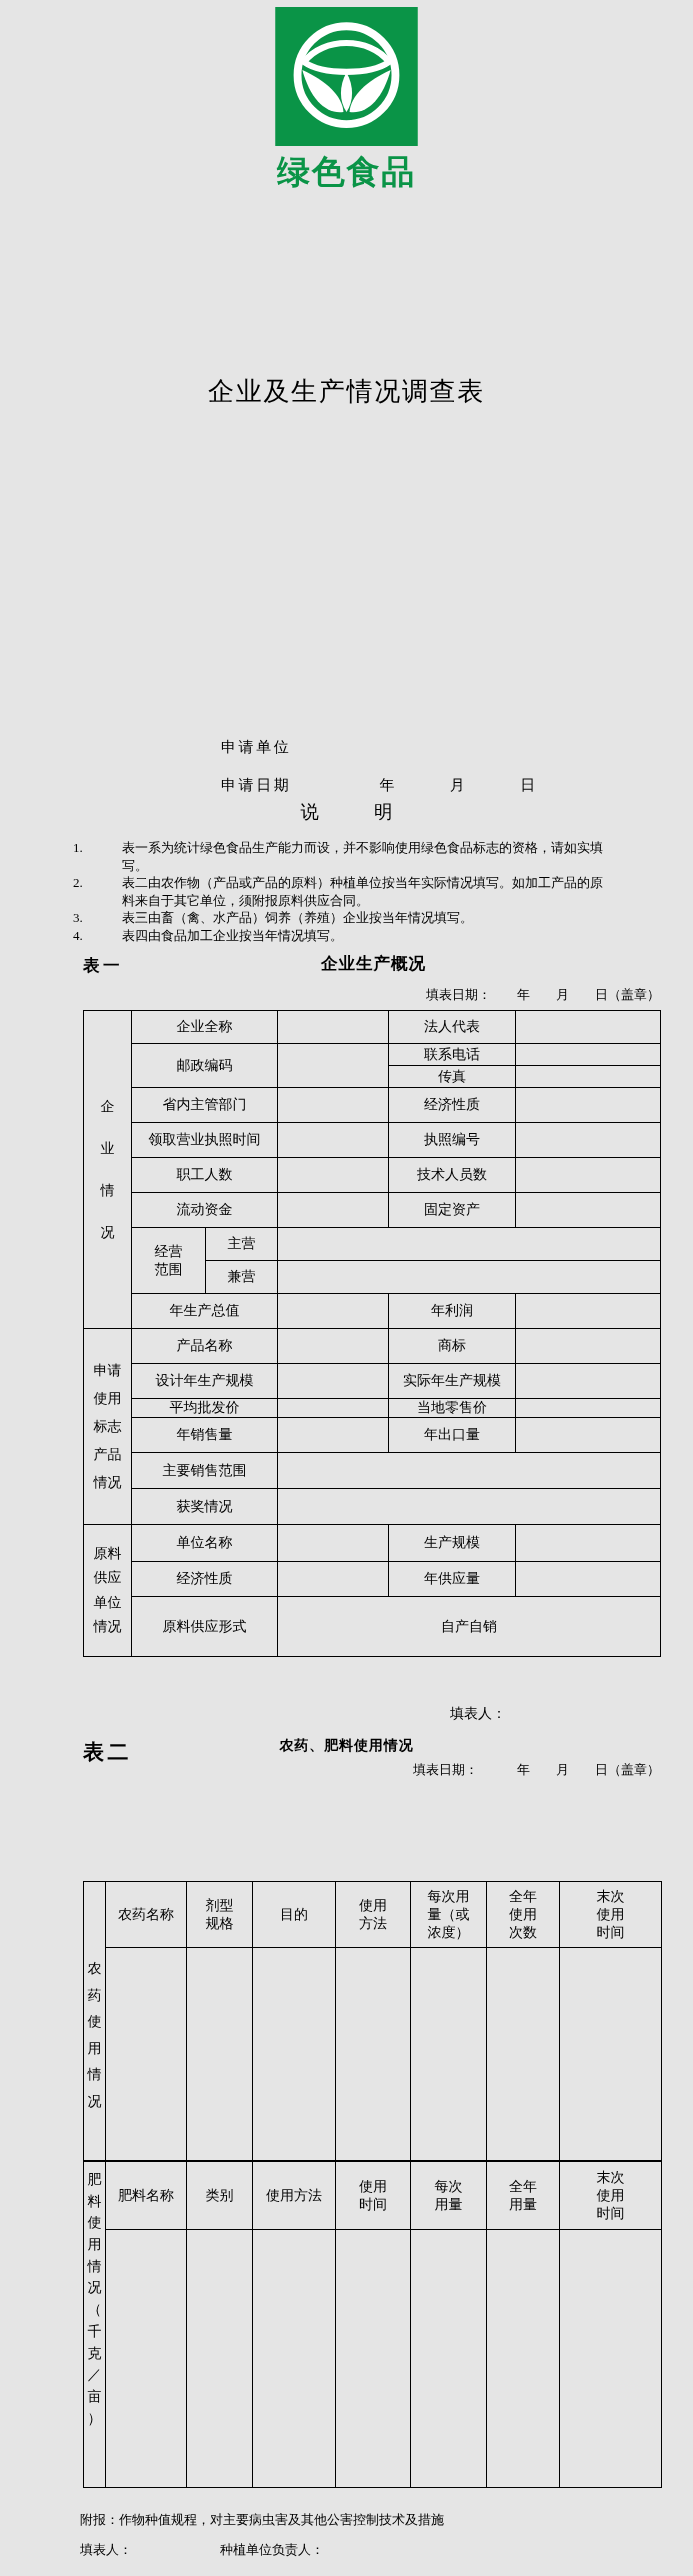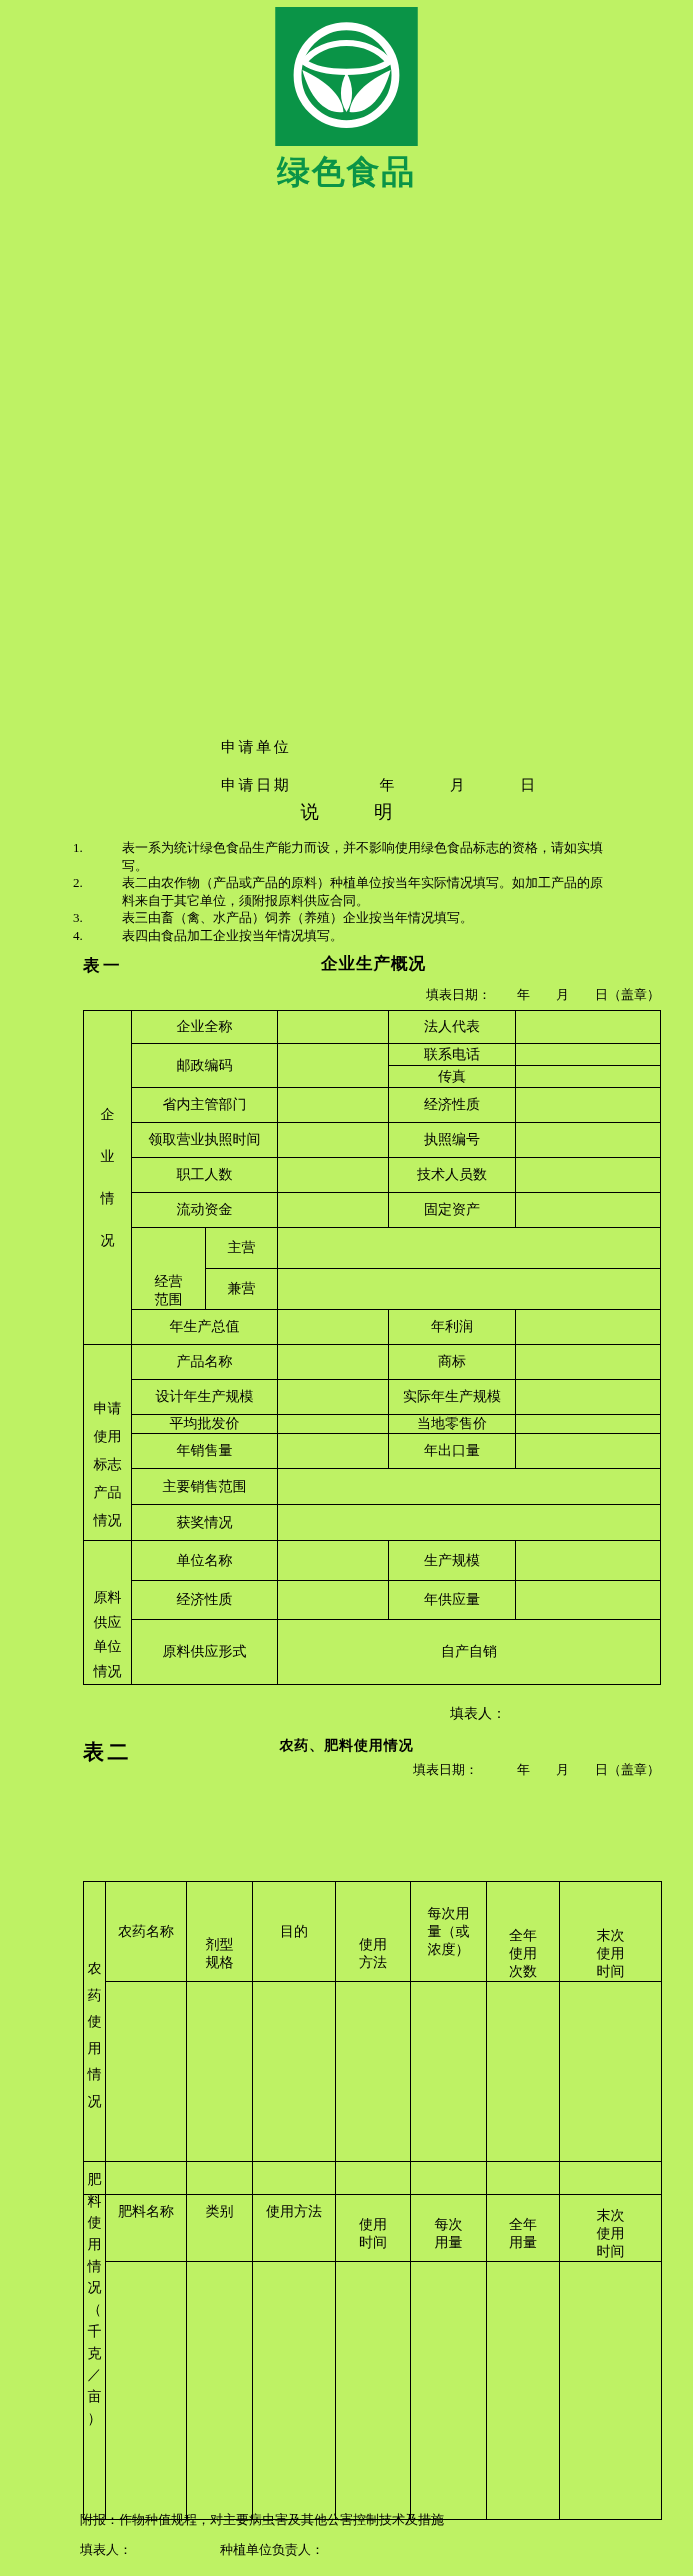--- a/index.html
+++ b/index.html
@@ -1,17 +1,17 @@
 <!DOCTYPE html>
 <html style="font-size:14px"><head>
 <meta charset="utf-8">
 <style>
   html,body{margin:0;padding:0;background:#fff;}
   body{width:693px;font-family:"Liberation Serif","DejaVu Serif",serif;color:#000;}
-  .page{position:relative;width:693px;height:2576px;background:#bef264;overflow:hidden;}
+  .page{position:relative;width:693px;height:2576px;background:#e5e5e5;overflow:hidden;}
   .abs{position:absolute;}
   .center{left:0;width:693px;text-align:center;}
 
   
   .logo-wrap{top:7px;left:0;width:693px;text-align:center;}
   .logo-caption{top:150px;font-size:33px;font-weight:bold;letter-spacing:1.7px;color:#0a9447;}
 
   
   .doc-title{top:374px;font-size:26px;letter-spacing:1.7px;}
   .apply-unit{top:738px;left:221px;font-size:15px;letter-spacing:2.6px;}
@@ -37,21 +37,21 @@
   
   table.frm{border-collapse:collapse;table-layout:fixed;}
   table.frm td,table.frm th{border:0.9px solid #000;font-size:14px;font-weight:normal;
     text-align:center;vertical-align:middle;padding:0 1.7px;overflow:hidden;}
   .tbl1{top:1010px;left:83px;}
   .tbl2a{top:1782px;left:83px;}
   .tbl2b{top:1881px;left:83px;}
   .tbl2c{top:2161px;left:83px;}
 
   .w1{display:inline-block;width:1.25em;line-break:anywhere;word-break:break-all;}
-  .w2{display:inline-block;width:2.3em;line-break:anywhere;word-break:break-all;margin-top:45px;}
+  .w2{display:inline-block;width:2.3em;line-break:anywhere;word-break:break-all;}
   .w3{display:inline-block;width:3.4em;line-break:anywhere;word-break:break-all;}
   .vg1 .w1{line-height:3.0;}
   .vg2 .w2{line-height:2.0;}
   .vg3 .w2{line-height:1.75;}
   .vgp{vertical-align:top !important;padding-top:74px !important;}
   .vgp .w1{line-height:1.9;}
   .vgf{vertical-align:top !important;padding-top:7px !important;}
   .vgf .w1{line-height:1.55;}
 </style>
 </head>
@@ -64,20 +64,21 @@
       <rect width="163" height="159" fill="#0a9447"></rect>
       <circle cx="81.5" cy="78" r="56" fill="none" stroke="#ffffff" stroke-width="9"></circle>
       <path d="M33,63 C54,34 109,34 130,63 C109,78 54,78 33,63 Z" fill="none" stroke="#ffffff" stroke-width="7"></path>
       <path d="M31,72 C40,105 58,123 78,120 C77,102 58,84 31,72 Z" fill="#ffffff"></path>
       <path d="M132,72 C123,105 105,123 85,120 C86,102 105,84 132,72 Z" fill="#ffffff"></path>
       <path d="M81.5,75 C73,90 73,108 81.5,120 C90,108 90,90 81.5,75 Z" fill="#ffffff"></path>
     </svg>
   </div>
   <div class="abs center logo-caption">绿色食品</div>
 
+  <div class="abs center doc-title">企业及生产情况调查表</div>
 
   <div class="abs apply-unit">申请单位</div>
   <div class="abs apply-date">申请日期　　　　　年　　　月　　　日</div>
 
   <div class="abs center notes-heading">说　　　明</div>
   <div class="abs notes">
     <div class="note">
       <span class="num">1.</span>
       <span class="txt">表一系为统计绿色食品生产能力而设，并不影响使用绿色食品标志的资格，请如实填写。</span>
     </div>

